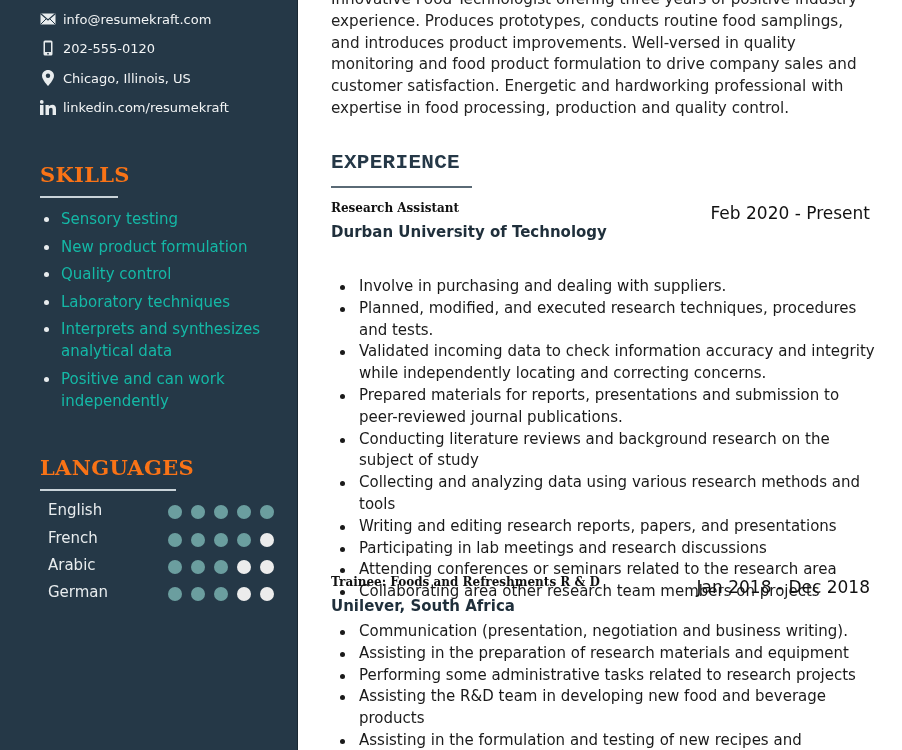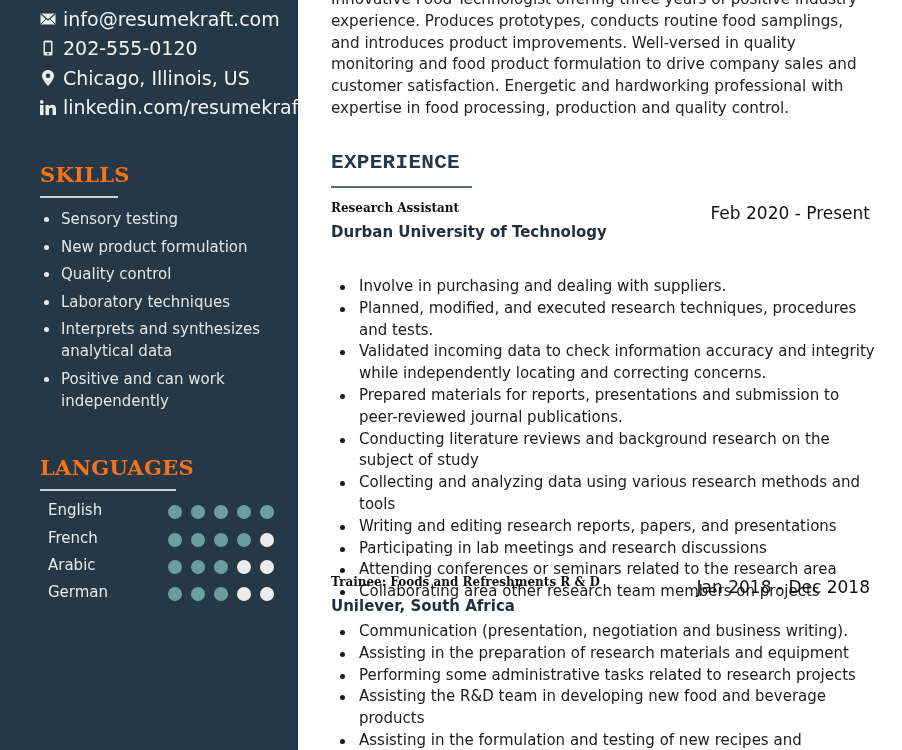--- a/index.html
+++ b/index.html
@@ -1,25 +1,25 @@
 <!DOCTYPE html>
 <html><head>
 <meta charset="utf-8">
 <style>
   html, body { margin:0; padding:0; }
   body { width:902px; height:750px; overflow:hidden; background:#ffffff; position:relative;
          font-family:"DejaVu Sans", sans-serif; }
   .sidebar { position:absolute; left:0; top:0; width:297px; height:750px; background:#253847; border-right:1px solid #1a2833; }
-  .contact-row { position:absolute; left:40px; height:22px; display:flex; align-items:center; color:#f2f4f5; font-size:19px; }
+  .contact-row { position:absolute; left:40px; height:22px; display:flex; align-items:center; color:#f2f4f5; font-size:13px; }
   .contact-row .ic { width:16px; height:16px; margin-right:7px; display:inline-flex; align-items:center; justify-content:center; }
   .contact-row .ic svg { display:block; }
   .side-heading { position:absolute; left:40px; color:#f97316; font-family:"DejaVu Serif", serif; font-weight:bold; font-size:21px; letter-spacing:0.3px; }
   .side-rule { position:absolute; left:40px; height:2px; background:#c9d3d9; }
   .skills { position:absolute; left:40px; top:208px; width:240px; margin:0; padding:0; list-style:none; }
-  .skills li { position:relative; padding-left:21px; color:#e5e5e5; font-size:15px; line-height:22px; margin-bottom:5.5px; }
+  .skills li { position:relative; padding-left:21px; color:#14b8a6; font-size:15px; line-height:22px; margin-bottom:5.5px; }
   .skills li::before { content:""; position:absolute; left:4px; top:9px; width:5px; height:5px; border-radius:50%; background:#e8ecee; }
   .lang-row { position:absolute; left:48px; width:240px; height:24px; display:flex; align-items:flex-start; }
   .lang-name { color:#e8ecee; font-size:15px; width:120px; }
   .dots { position:absolute; left:120px; top:4px; display:flex; gap:9px; }
   .dot { width:14px; height:14px; border-radius:50%; background:#6b9e9f; }
   .dot.empty { background:#ececec; }
   .summary { position:absolute; left:331px; top:-11px; width:545px; color:#222; font-size:15.2px; line-height:21.8px; margin:0; }
   .main-heading { position:absolute; left:331px; top:151px; color:#253847; font-family:Liberation Mono, monospace; font-weight:bold; font-size:21px; letter-spacing:0.3px; }
   .main-rule { position:absolute; left:331px; top:186px; width:141px; height:2px; background:#5a6a75; }
   .job-title { position:absolute; left:331px; color:#111; font-family:"DejaVu Serif", serif; font-weight:bold; font-size:12px; }

